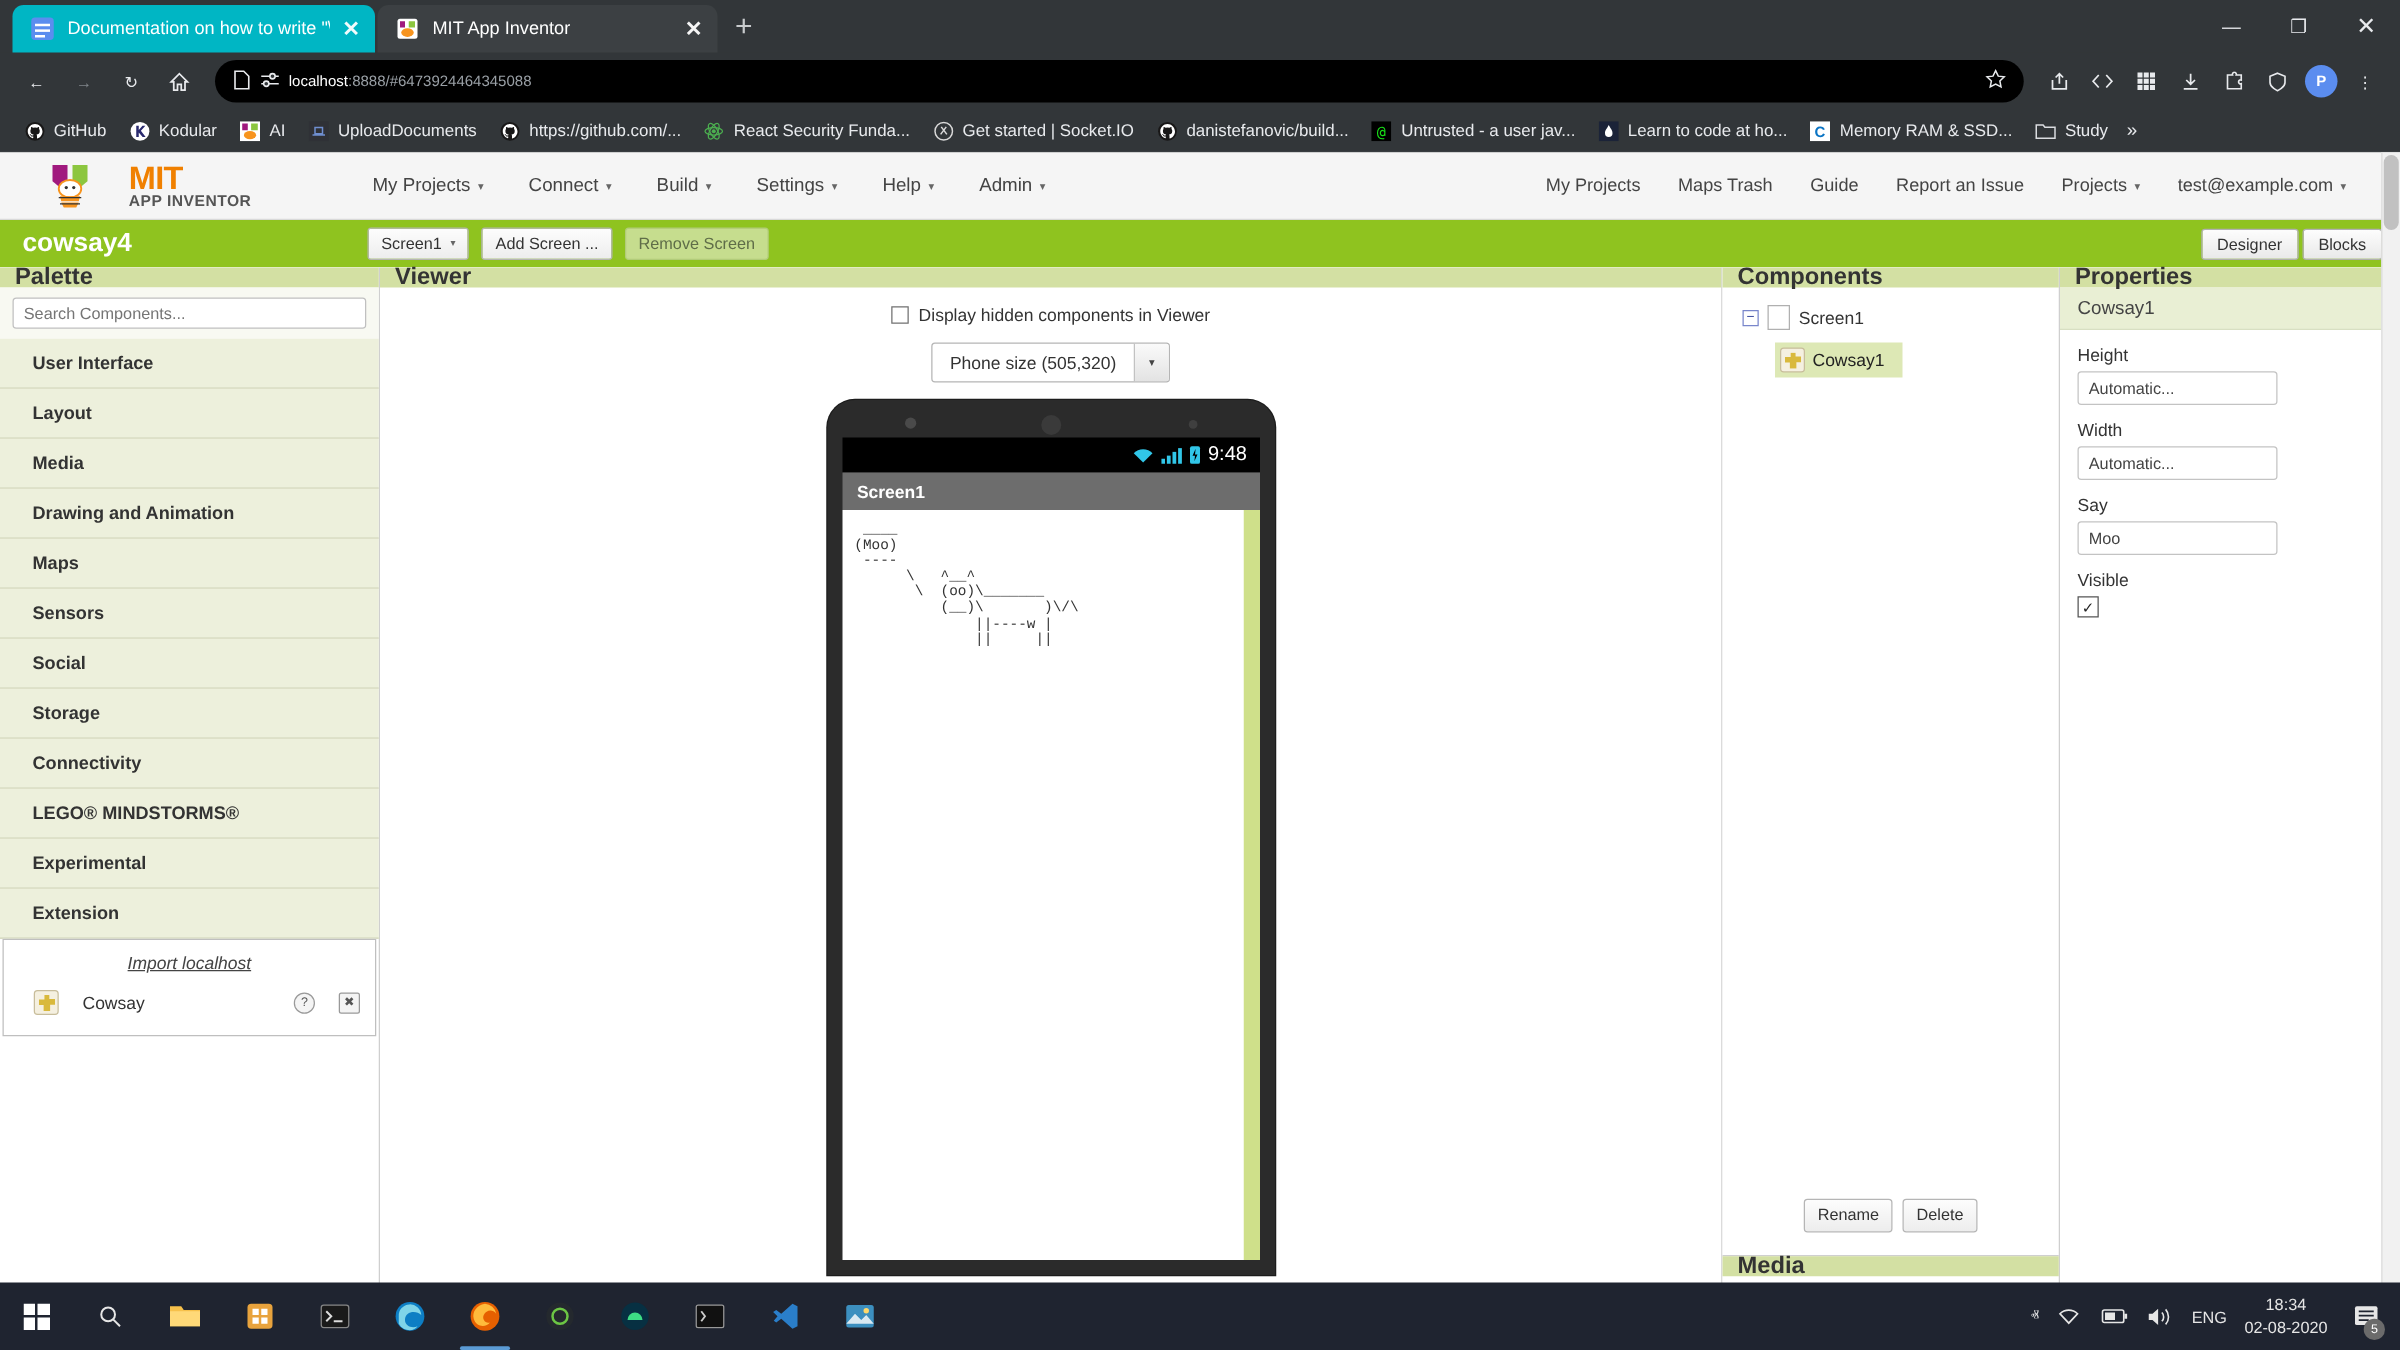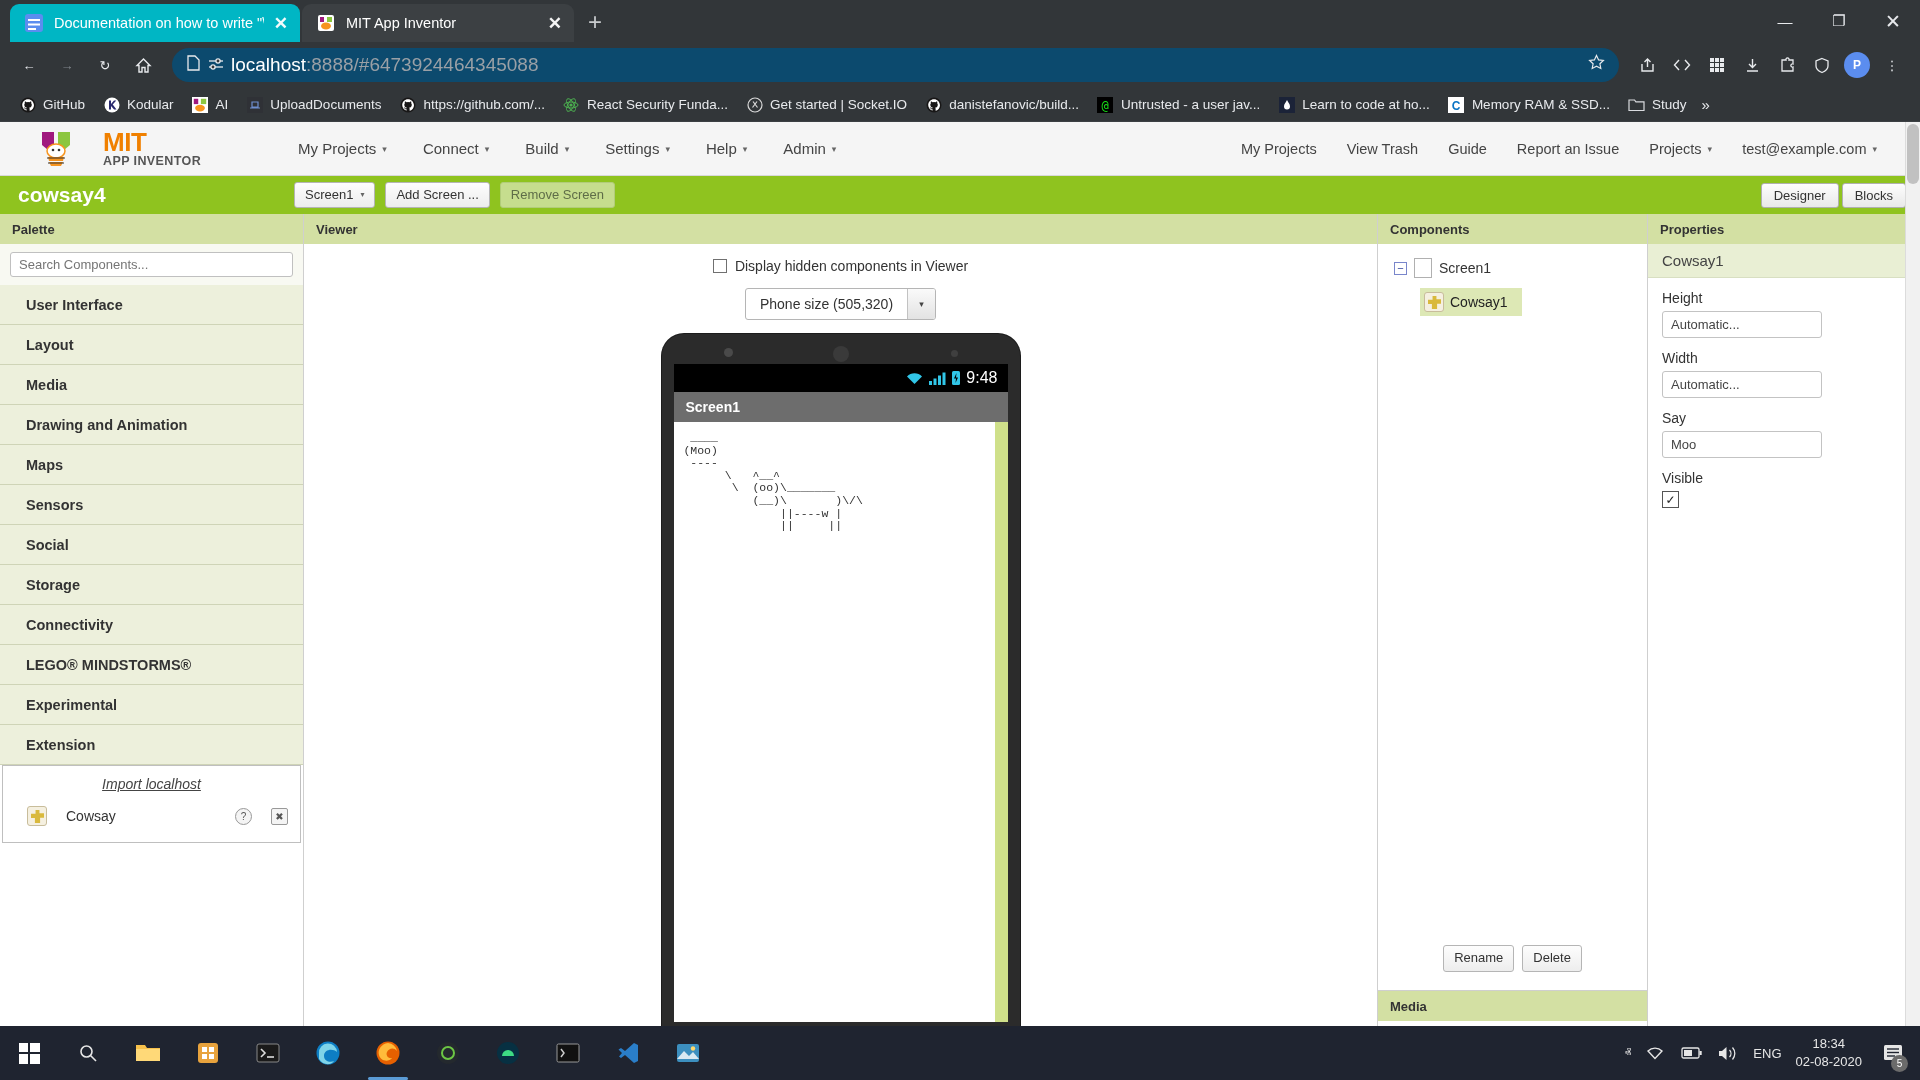--- a/index.html
+++ b/index.html
@@ -32,23 +32,23 @@
   .doc-fav:after { top:13.5px; right:7px; }
   .newtab { color:#c8cbcd; font-size:24px; margin-left:14px; margin-bottom:6px; font-weight:300; }
   .wincontrols { position:absolute; right:0; top:0; display:flex; height:42px; }
   .wc { width:54px; display:flex; align-items:center; justify-content:center; color:#e8eaed; font-size:15px;}
   .wc.close { font-size:19px; }
 
   .toolbar { height: 46px; display: flex; align-items: center; gap: 4px; padding: 0 12px; background:#323639;}
   .navbtn { width: 34px; height: 34px; display:flex; align-items:center; justify-content:center; color:#e8eaed; border-radius:50%; }
   .navbtn.dim { color:#80868b; }
   .omnibox {
-    flex: 1; height: 34px; background: #0c4a6e; border-radius: 17px;
+    flex: 1; height: 34px; background: #000000; border-radius: 17px;
     display: flex; align-items: center; gap: 7px; padding: 0 14px; margin: 0 8px;
-    color: #e8eaed; font-size: 19px;
+    color: #e8eaed; font-size: 12px;
   }
   .omni-url { flex:1; white-space:nowrap; overflow:hidden;}
   .omni-url .host { color:#ffffff; }
   .omni-url .rest { color:#9aa0a6; }
   .tb-icons { display:flex; align-items:center; gap:3px; }
   .tb-ico { width:32px; height:32px; display:flex; align-items:center; justify-content:center; color:#e8eaed;}
   .avatar-circle { width:26px; height:26px; border-radius:50%; background:#5b8def; color:#fff; display:flex;align-items:center;justify-content:center;font-size:12px;font-weight:600;}
 
   .bookmarks { height: 34px; display:flex; align-items:center; gap:0px; padding:0 10px; background:#323639; border-bottom:1px solid #3c4043;}
   .bm { display:flex; align-items:center; gap:7px; padding:4px 9px; color:#e8eaed; font-size:13.5px; white-space:nowrap; border-radius:4px;}
@@ -75,21 +75,21 @@
     background: linear-gradient(#fdfdfd,#ededed); border:1px solid #b5b5b5; border-radius:3px;
     padding: 4px 10px; font-size:13px; color:#333; display:inline-flex; align-items:center; gap:7px; line-height:1.3;
   }
   .btn.disabled { background:#c6dd8e; border-color:#b2cc7a; color:#5f6d48; }
   .btn .caret { font-size:8px; }
   .des-blocks { margin-left:auto; display:flex; gap:3px; }
   .tabbtn { background: linear-gradient(#fdfdfd,#e9e9e9); border:1px solid #b0b0b0; border-radius:3px; padding:4px 12px; font-size:13px; color:#333;}
 
   .workspace { display:flex; height: 866px; background:#ffffff; }
 
-  .panel-head { background:#d3e0a3; height:30px; display:flex; align-items:center; padding:0 12px; font-weight:bold; font-size:13px; color:#333; }
+  .panel-head { background:#d3e0a3; height:16px; display:flex; align-items:center; padding:0 12px; font-weight:bold; font-size:19px; color:#333; }
 
   
   .palette { width: 304px; border-right:1px solid #cfcfcf; background:#fff; }
   .search-box { padding: 8px 10px 8px 10px; background:#f8f9f2; }
   .search-input { width:100%; height:25px; border:1px solid #c0c0c0; border-radius:3px; padding:0 8px; font-size:13px; color:#888; background:#fff; font-family:"Liberation Sans",sans-serif;}
   .pal-cat { height: 40px; display:flex; align-items:center; padding-left:26px; font-size:14.5px; font-weight:bold; color:#333; background:#edf0dc; border-bottom:1px solid #cfd4b7;}
   .ext-box { border:1px solid #bfbfbf; background:#fff; margin: 0 2px 8px 2px; padding: 10px 0 16px 0; }
   .ext-import { text-align:center; font-style:italic; text-decoration:underline; font-size:14px; color:#444; margin-bottom:14px;}
   .ext-item { display:flex; align-items:center; gap:19px; padding: 0 12px 0 24px; font-size:14px; color:#333;}
   .ext-item .spacer { flex:1; }
@@ -420,21 +420,21 @@
           <span>Help</span>
           <span class="caret">▾</span>
         </div>
       <div class="menu-item">
           <span>Admin</span>
           <span class="caret">▾</span>
         </div>
     </div>
     <div class="rightmenu">
       <div class="rm-item">My Projects</div>
-      <div class="rm-item">View Trash</div>
+      <div class="rm-item">Maps Trash</div>
       <div class="rm-item">Guide</div>
       <div class="rm-item">Report an Issue</div>
       <div class="rm-item">
           <span>Projects</span>
           <span class="caret">▾</span>
         </div>
       <div class="rm-item">
           <span>test@example.com</span>
           <span class="caret">▾</span>
         </div>

